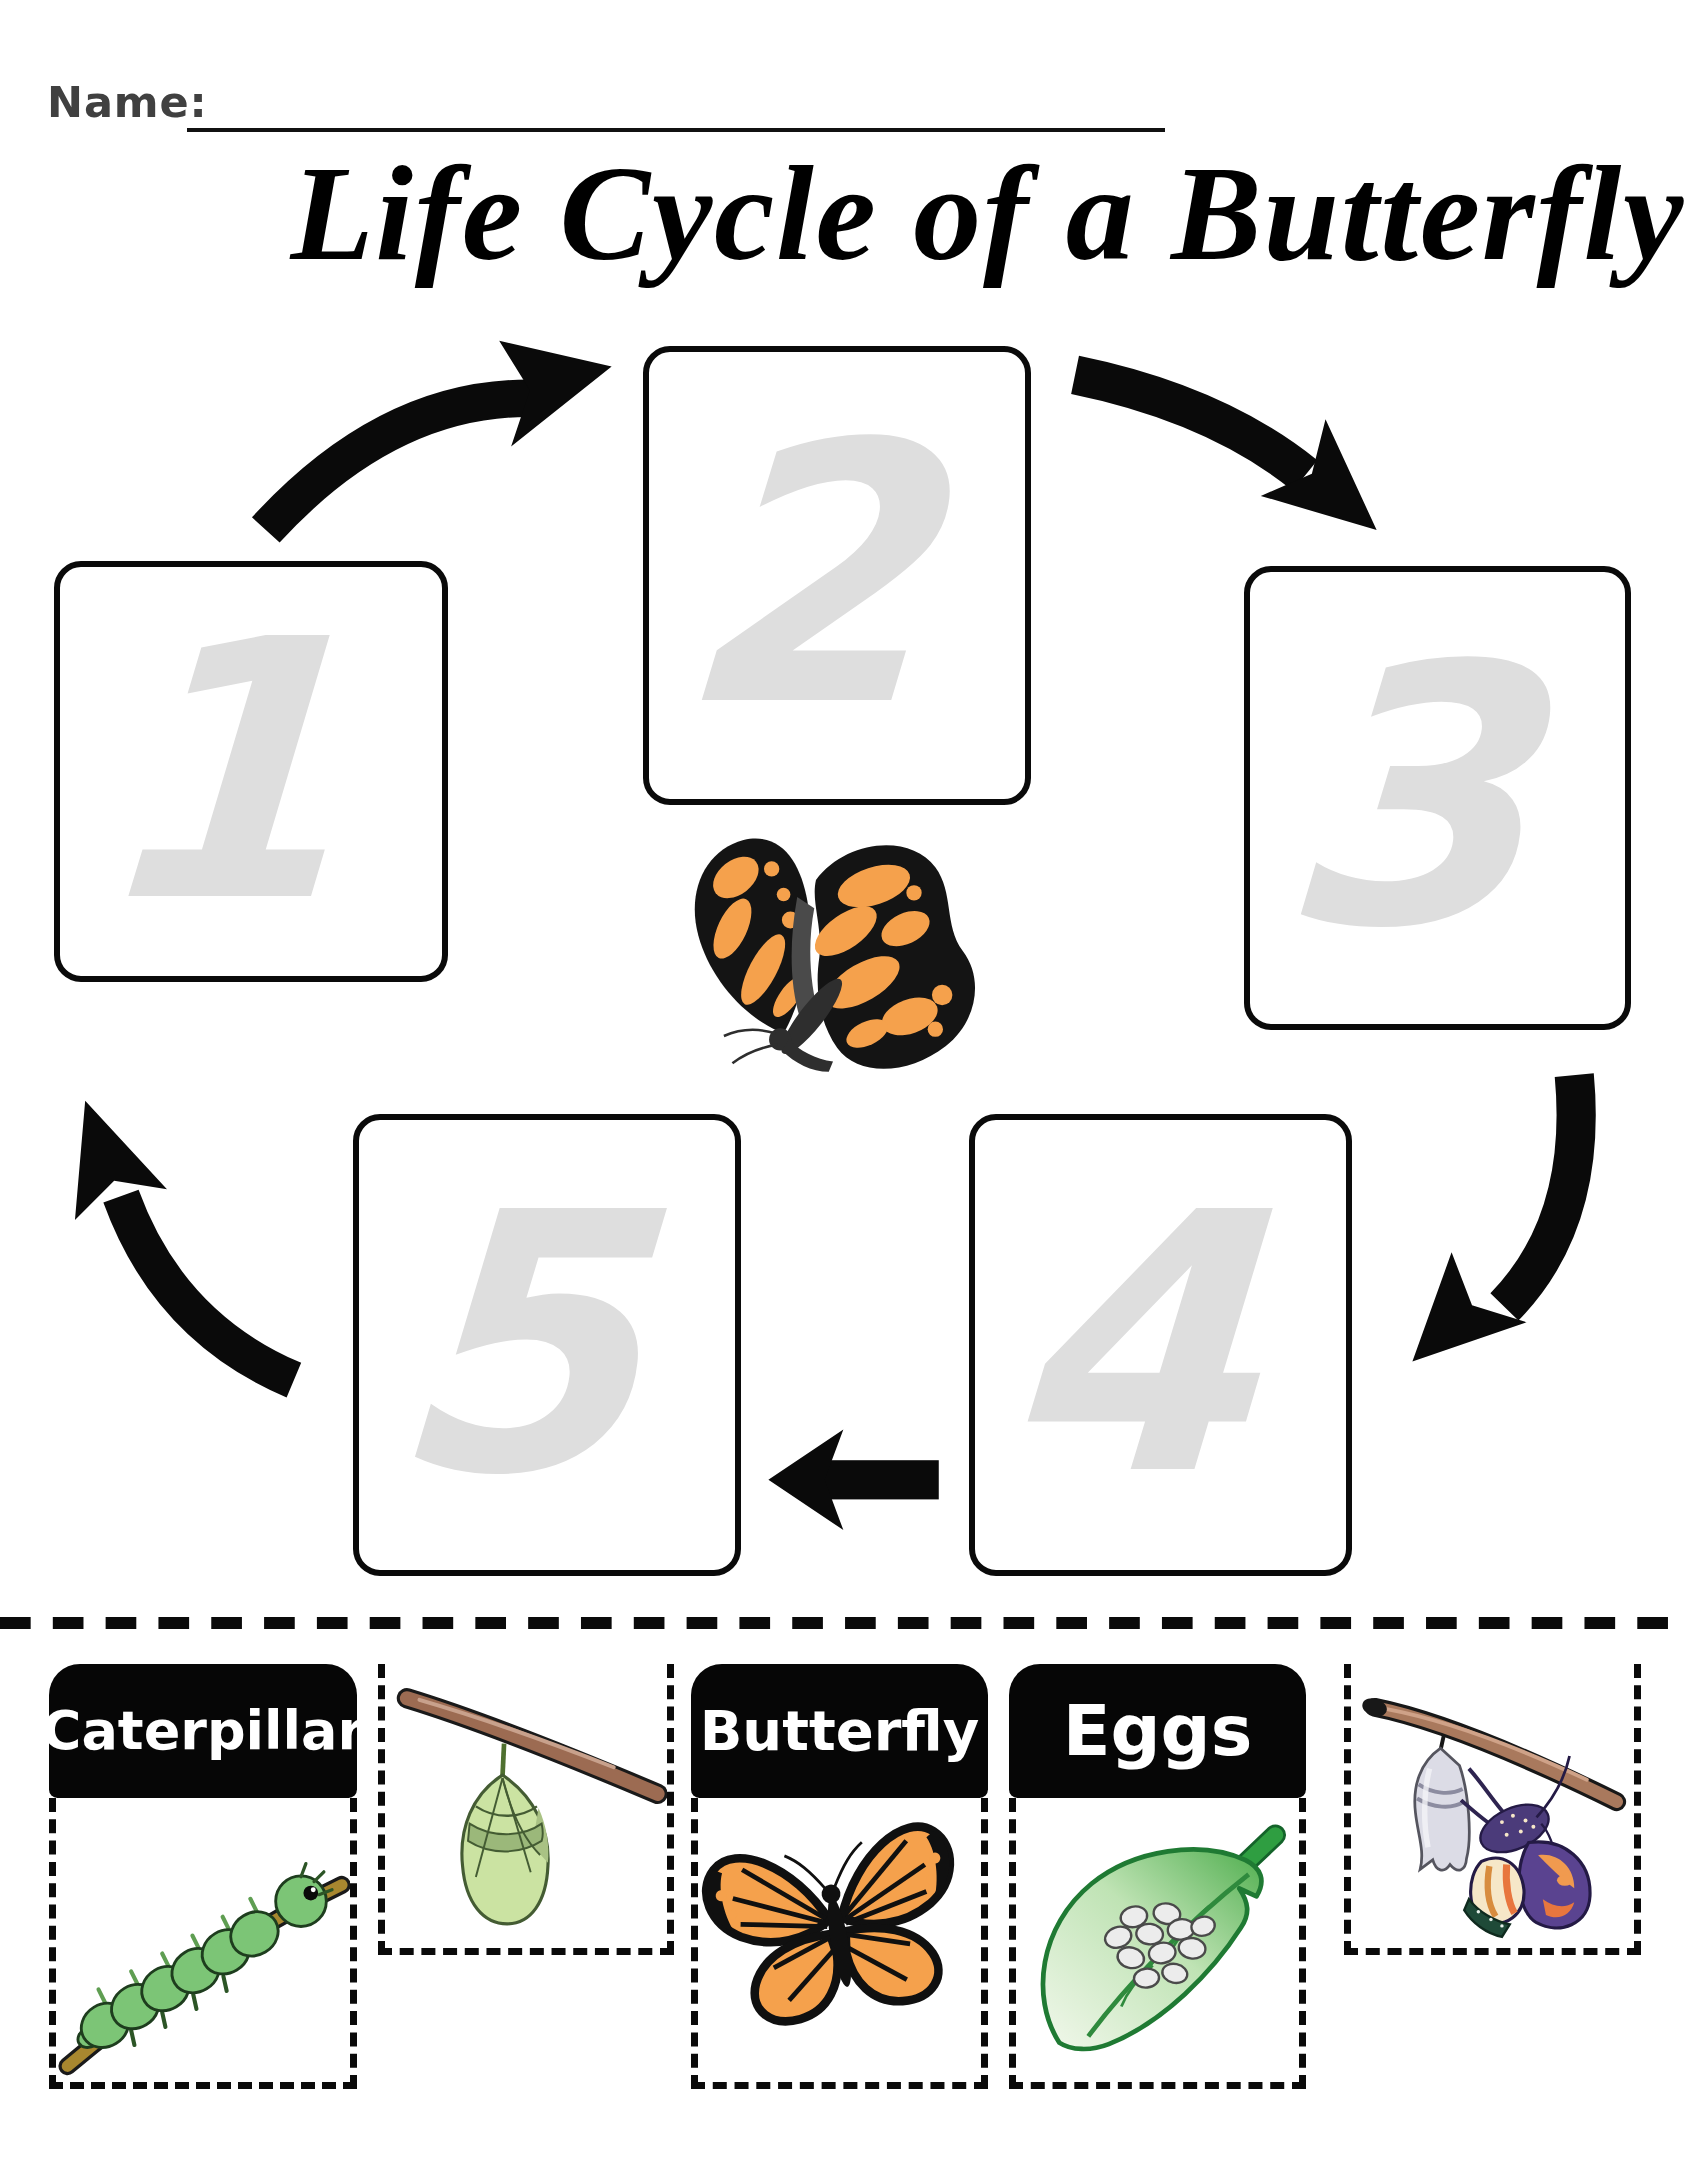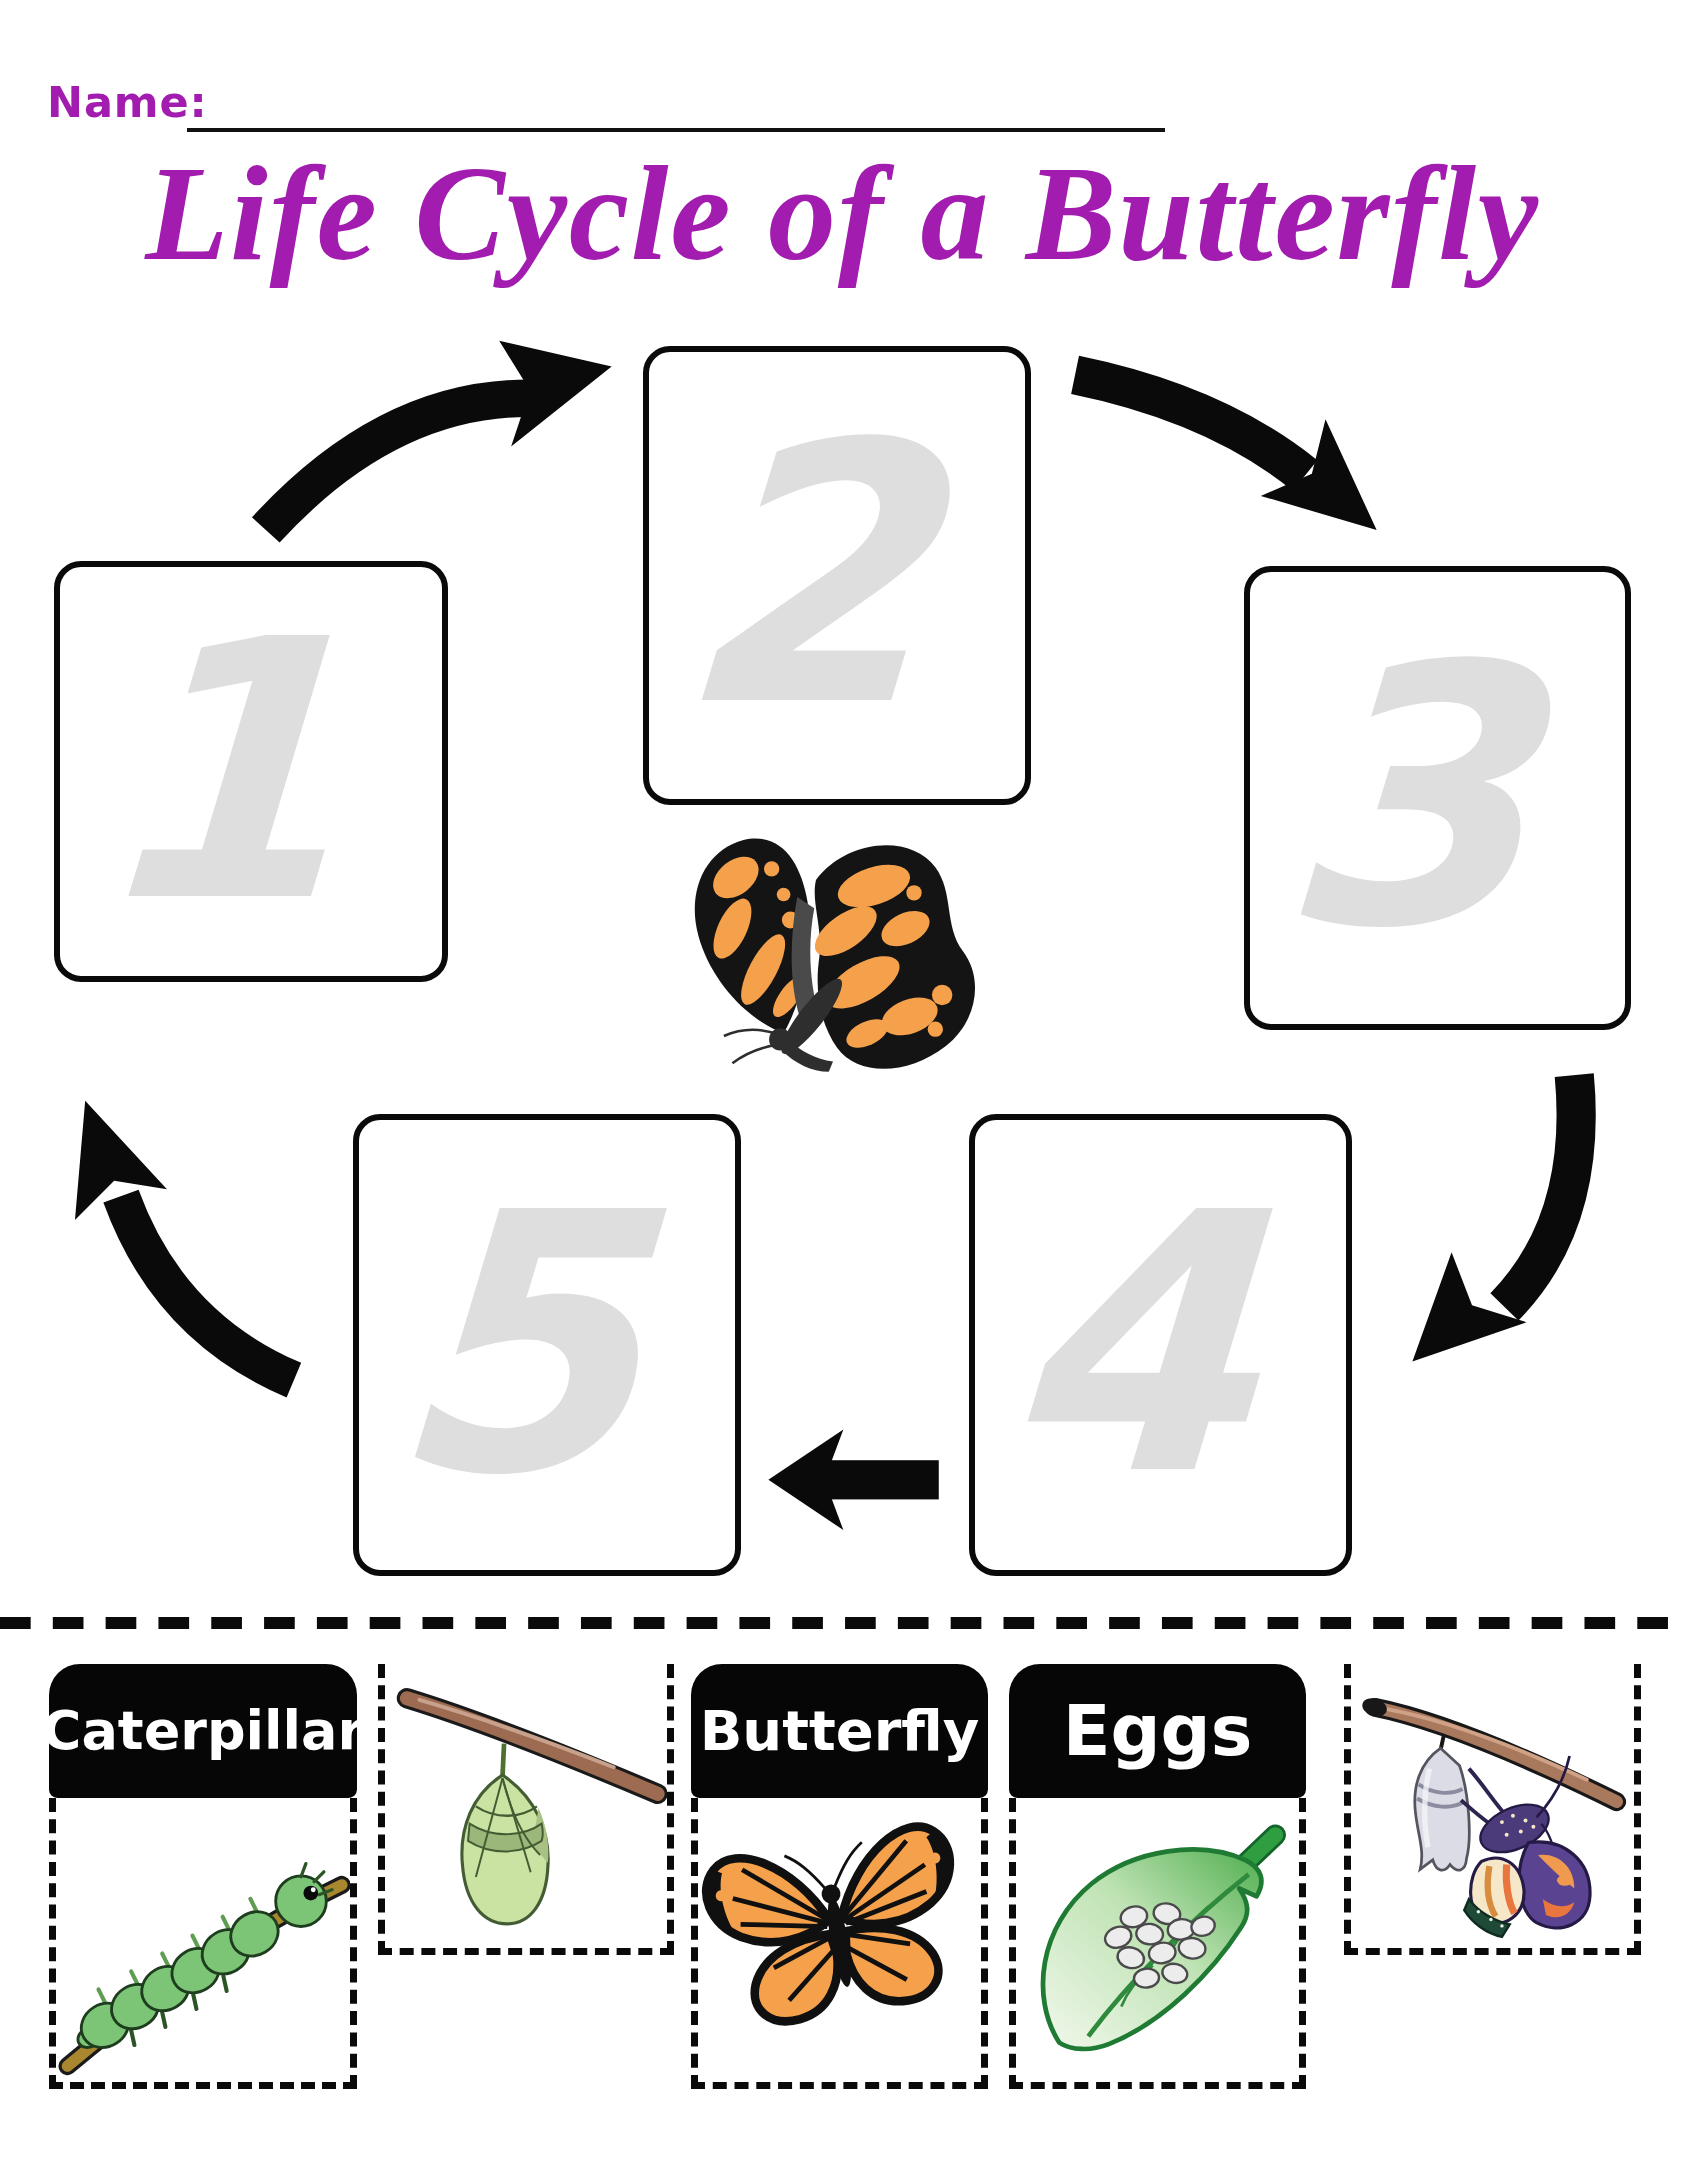--- a/index.html
+++ b/index.html
@@ -4,32 +4,32 @@
 <style>
   html,body { margin:0; padding:0; background:#888; }
   .page {
     position:relative; width:1685px; height:2181px;
     background:#ffffff; overflow:hidden;
     font-family:"DejaVu Sans", sans-serif;
   }
   
   .name-label {
     position:absolute; left:47px; top:77px;
-    font:700 43px "DejaVu Sans", sans-serif; color:#a21caf; letter-spacing:0.9px;
+    font:700 43px "DejaVu Sans", sans-serif; color:#404040; letter-spacing:0.9px;
   }
   .name-line {
     position:absolute; left:187px; top:128px; width:978px; height:0;
     border-top:4.3px solid #111;
   }
   
   .title {
     position:absolute; left:0; top:135px; width:100%;
-    text-align:center; white-space:nowrap;
+    text-align:right; white-space:nowrap;
     font:italic 600 136px "Liberation Serif", serif;
-    color:#a21caf; letter-spacing:1.7px;
+    color:#000000; letter-spacing:1.7px;
   }
   
   .cycle-card {
     position:absolute; border:6px solid #0a0a0a; border-radius:27px;
     background:#fff; display:flex; align-items:center; justify-content:center;
   }
   .cycle-num {
     font:italic 700 358px "DejaVu Sans", sans-serif;
     color:#dedede; line-height:1; transform:skewX(-6deg);
   }

